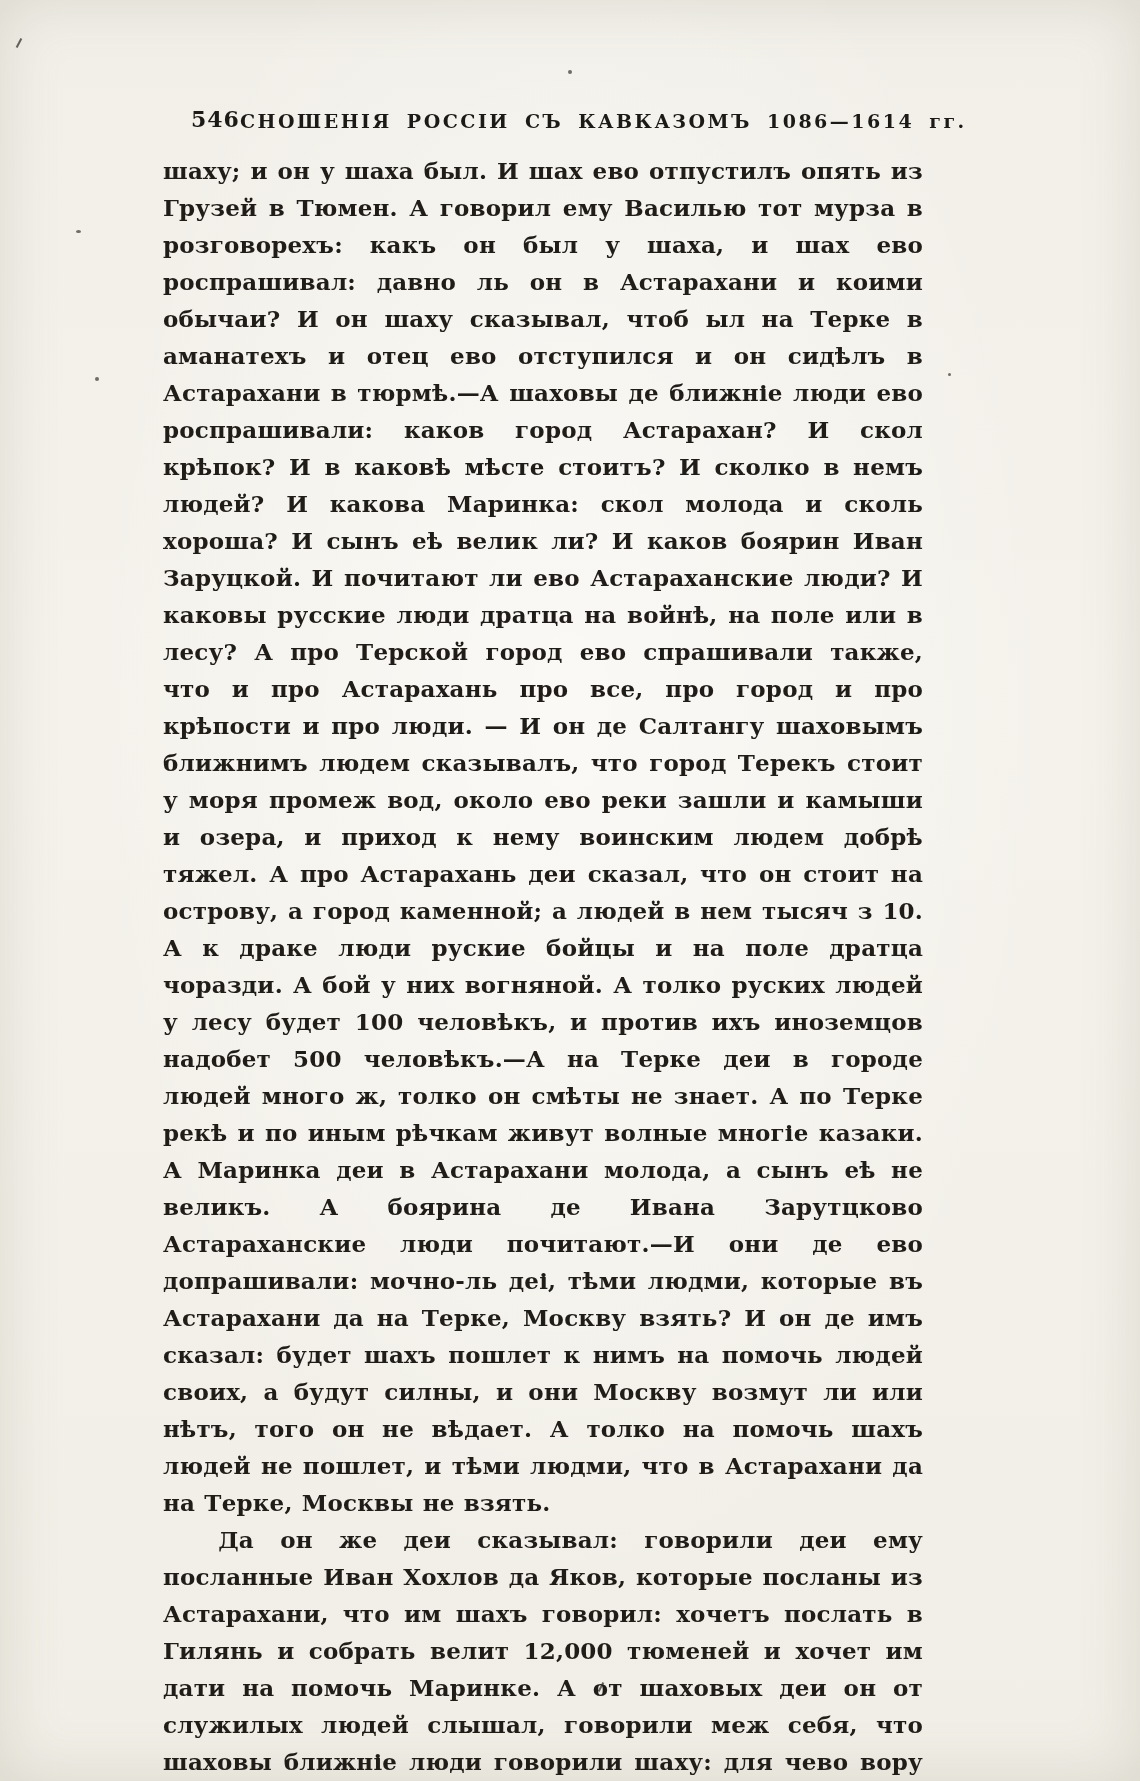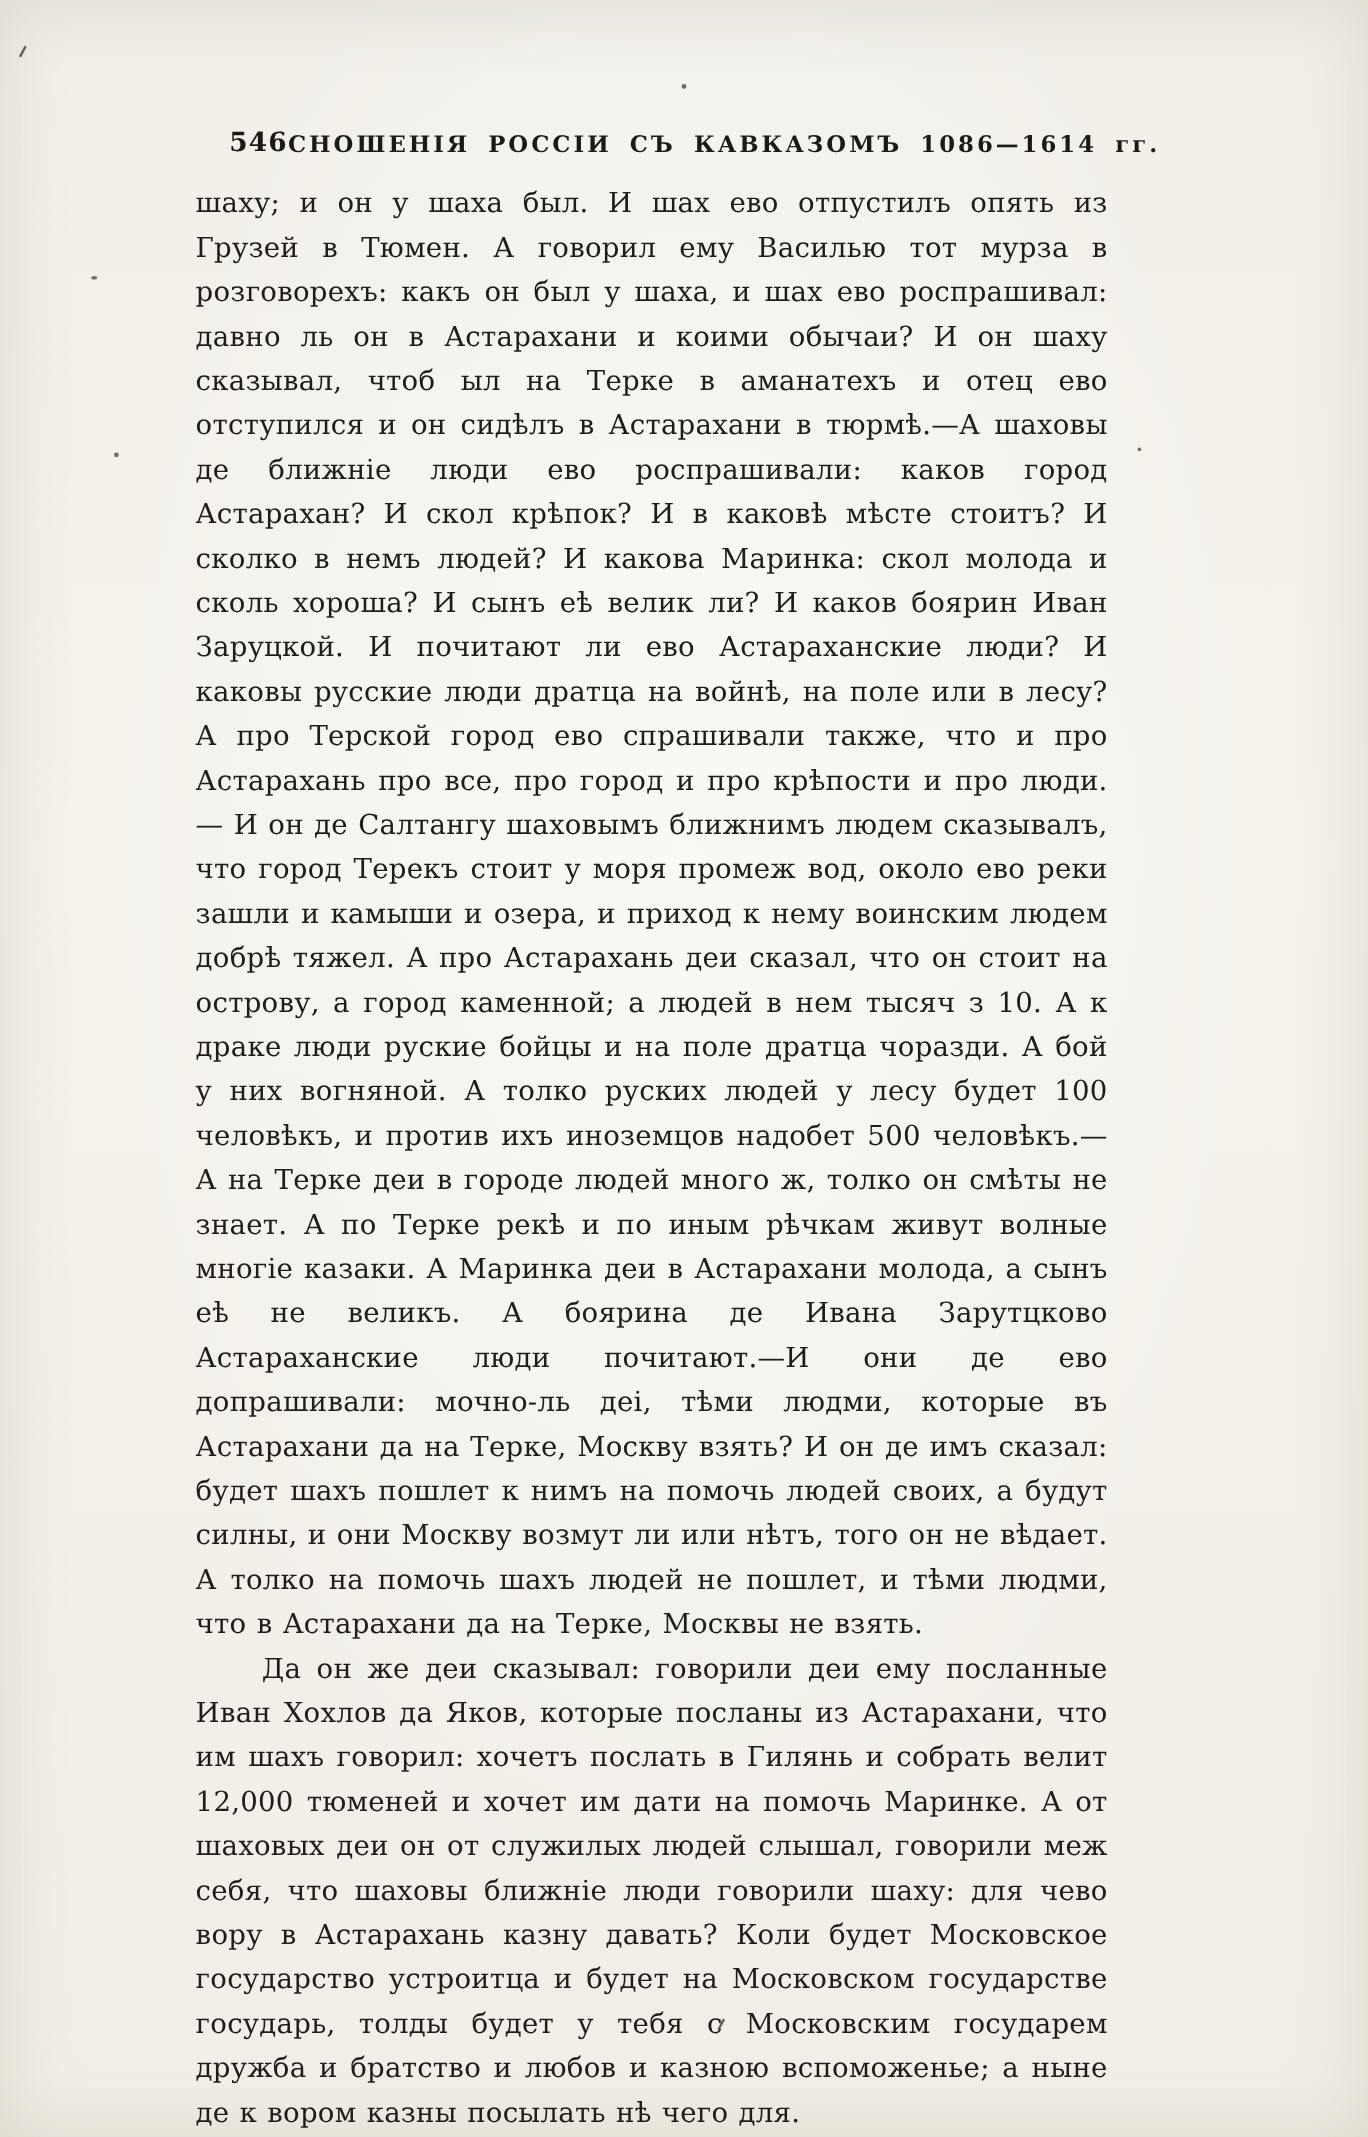--- a/index.html
+++ b/index.html
@@ -46,21 +46,21 @@
   }
   .text-block {
     position: absolute;
     top: 152px;
     left: 163px;
     width: 760px;
   }
   .text-block p {
     margin: 0;
     font-size: 23px;
-    font-weight: normal;
+    font-weight: bold;
     line-height: 37px;
     text-align: justify;
     letter-spacing: 0.2px;
     word-spacing: 1px;
     color: #201d19;
   }
   .text-block p + p {
     text-indent: 2.4em;
   }
   .text-block p.continuation {

